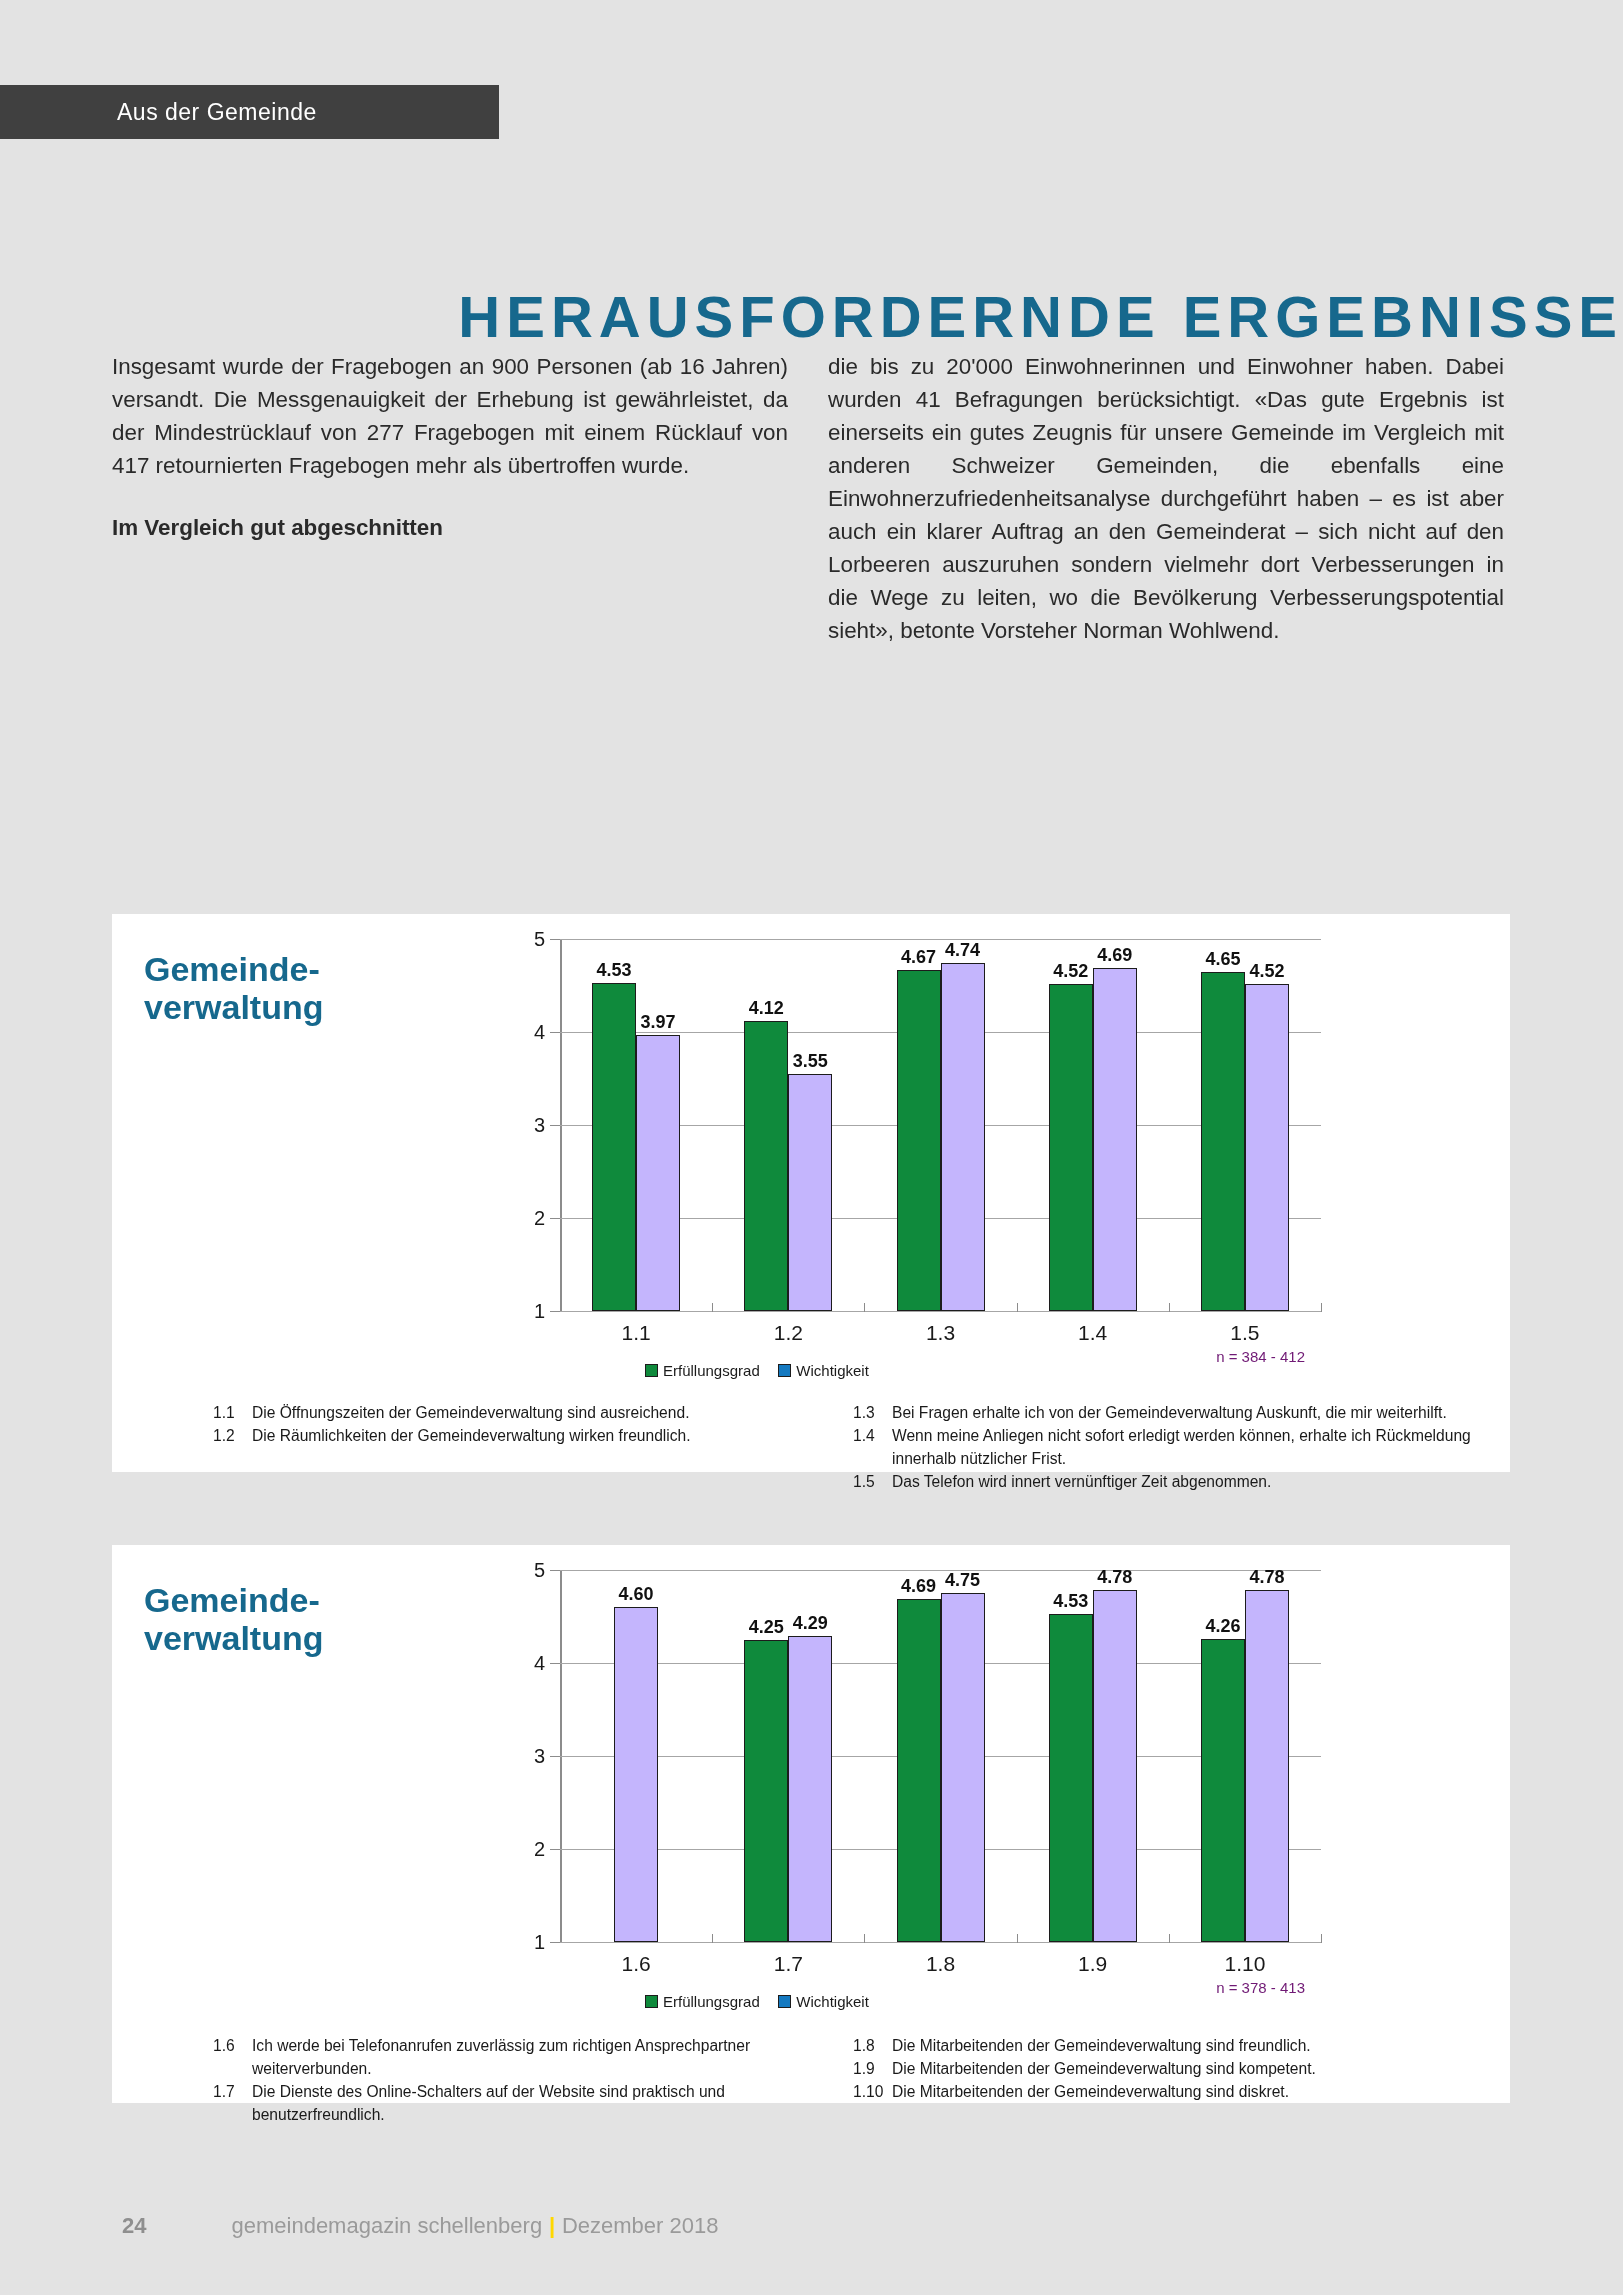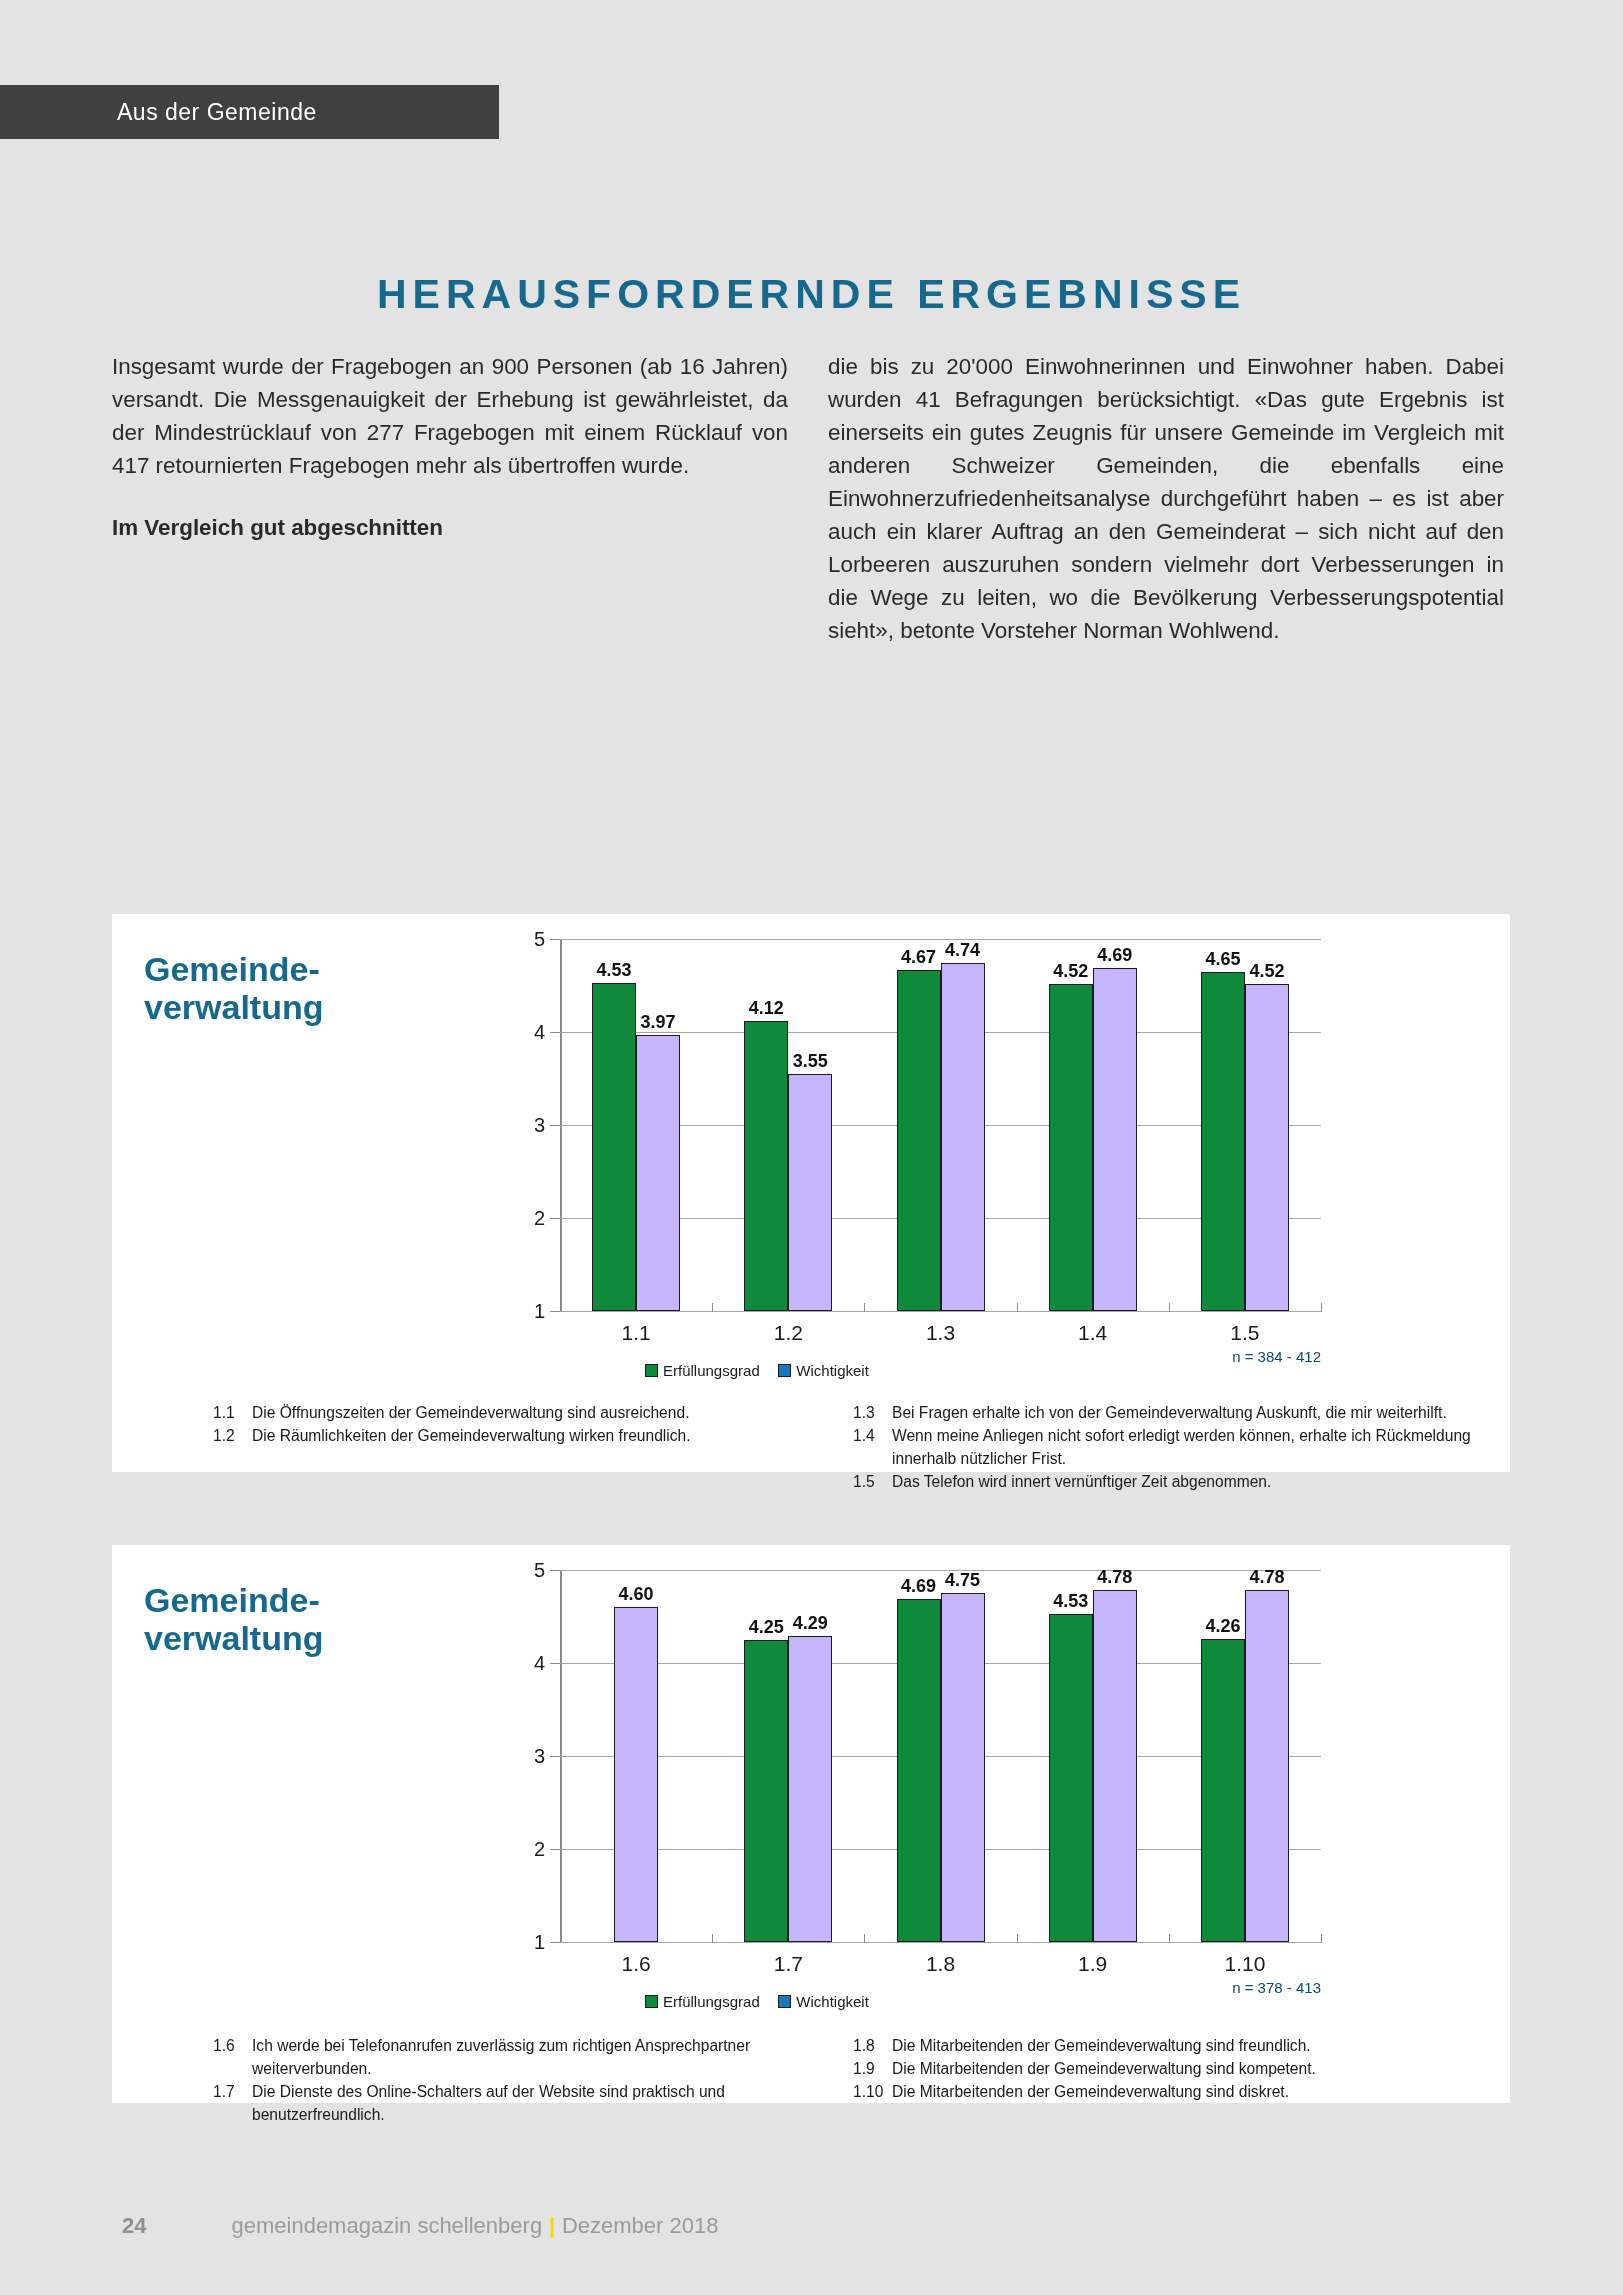--- a/index.html
+++ b/index.html
@@ -22,23 +22,23 @@
   .kicker-label{
     color:#ffffff;
     font-size:23px;
     letter-spacing:0.5px;
     margin-left:117px;
     font-weight:400;
   }
   
   .headline{
     position:absolute;left:0;top:244px;width:1623px;
-    text-align:center;
+    text-align:right;
     color:#16688d;
-    font-size:41px;
+    font-size:58px;
     font-weight:bold;
     letter-spacing:6px;
   }
   
   .cols{
     position:absolute;left:112px;top:350px;
     width:1404px;
     display:flex;
     gap:40px;
   }
@@ -145,22 +145,22 @@
     display:flex;gap:18.6px;align-items:center;
     font-size:15px;color:#1a1a1a;
   }
   .legend .item{display:flex;align-items:center;gap:5px;}
   .legend .swatch{
     width:11px;height:11px;border:0.8px solid #1c1c1c;display:inline-block;
   }
   .legend .swatch.gruen{background:#0f8a3c;}
   .legend .swatch.blau{background:#1479c0;}
   .n-note{
-    position:absolute;right:0;top:409px;
-    font-size:15px;color:#0c4a6e;margin-left:45px;
+    position:absolute;right:16px;top:409px;
+    font-size:15px;color:#701a75;margin-left:45px;
   }
   
   .footnotes{
     position:absolute;
     left:101px;right:34px;
     display:flex;
     gap:17px;
   }
   #panel-1 .footnotes{top:487px;}
   #panel-2 .footnotes{top:489px;}

